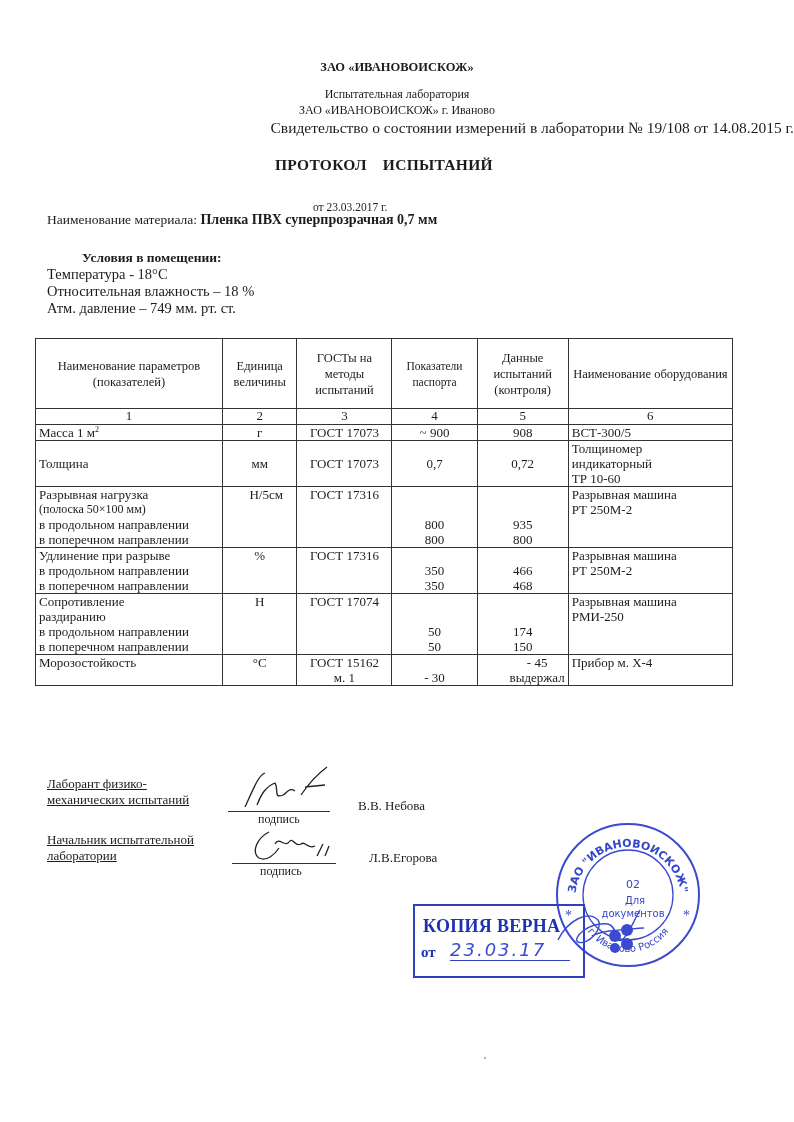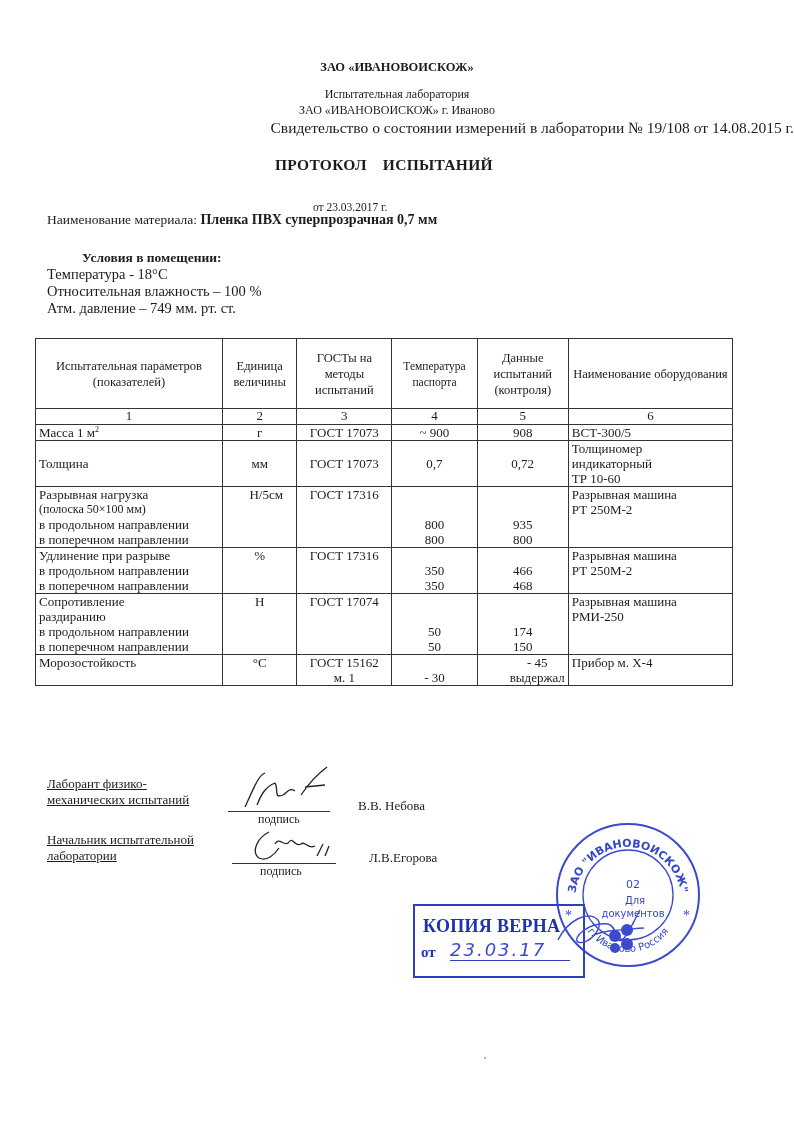--- a/index.html
+++ b/index.html
@@ -59,30 +59,30 @@
   <span>ПРОТОКОЛ</span><span class="gap"></span><span>ИСПЫТАНИЙ</span>
 </div>
 <div class="abs proto-date">от 23.03.2017 г.</div>
 
 <div class="abs material">
   <span>Наименование материала: </span><b>Пленка ПВХ суперпрозрачная 0,7 мм</b>
 </div>
 
 <div class="abs cond-title">Условия в помещении:</div>
 <div class="abs cond" style="top:266px">Температура - 18°С</div>
-<div class="abs cond" style="top:283px">Относительная влажность – 100 %</div>
+<div class="abs cond" style="top:283px">Относительная влажность – 18 %</div>
 <div class="abs cond" style="top:300px">Атм. давление –  749 мм. рт. ст.</div>
 
 <table class="grid">
   <thead>
     <tr>
-      <td class="c1">Испытательная параметров (показателей)</td>
+      <td class="c1">Наименование параметров (показателей)</td>
       <td class="c2">Единица величины</td>
       <td class="c3">ГОСТы на методы испытаний</td>
-      <td class="c4" style="font-size:11.5px">Температура паспорта</td>
+      <td class="c4" style="font-size:11.5px">Показатели паспорта</td>
       <td class="c5">Данные испытаний (контроля)</td>
       <td class="c6">Наименование оборудования</td>
     </tr>
   </thead>
   <tbody id="tbody">
     <tr class="nums">
       <td>1</td>
       <td>2</td>
       <td>3</td>
       <td>4</td>

